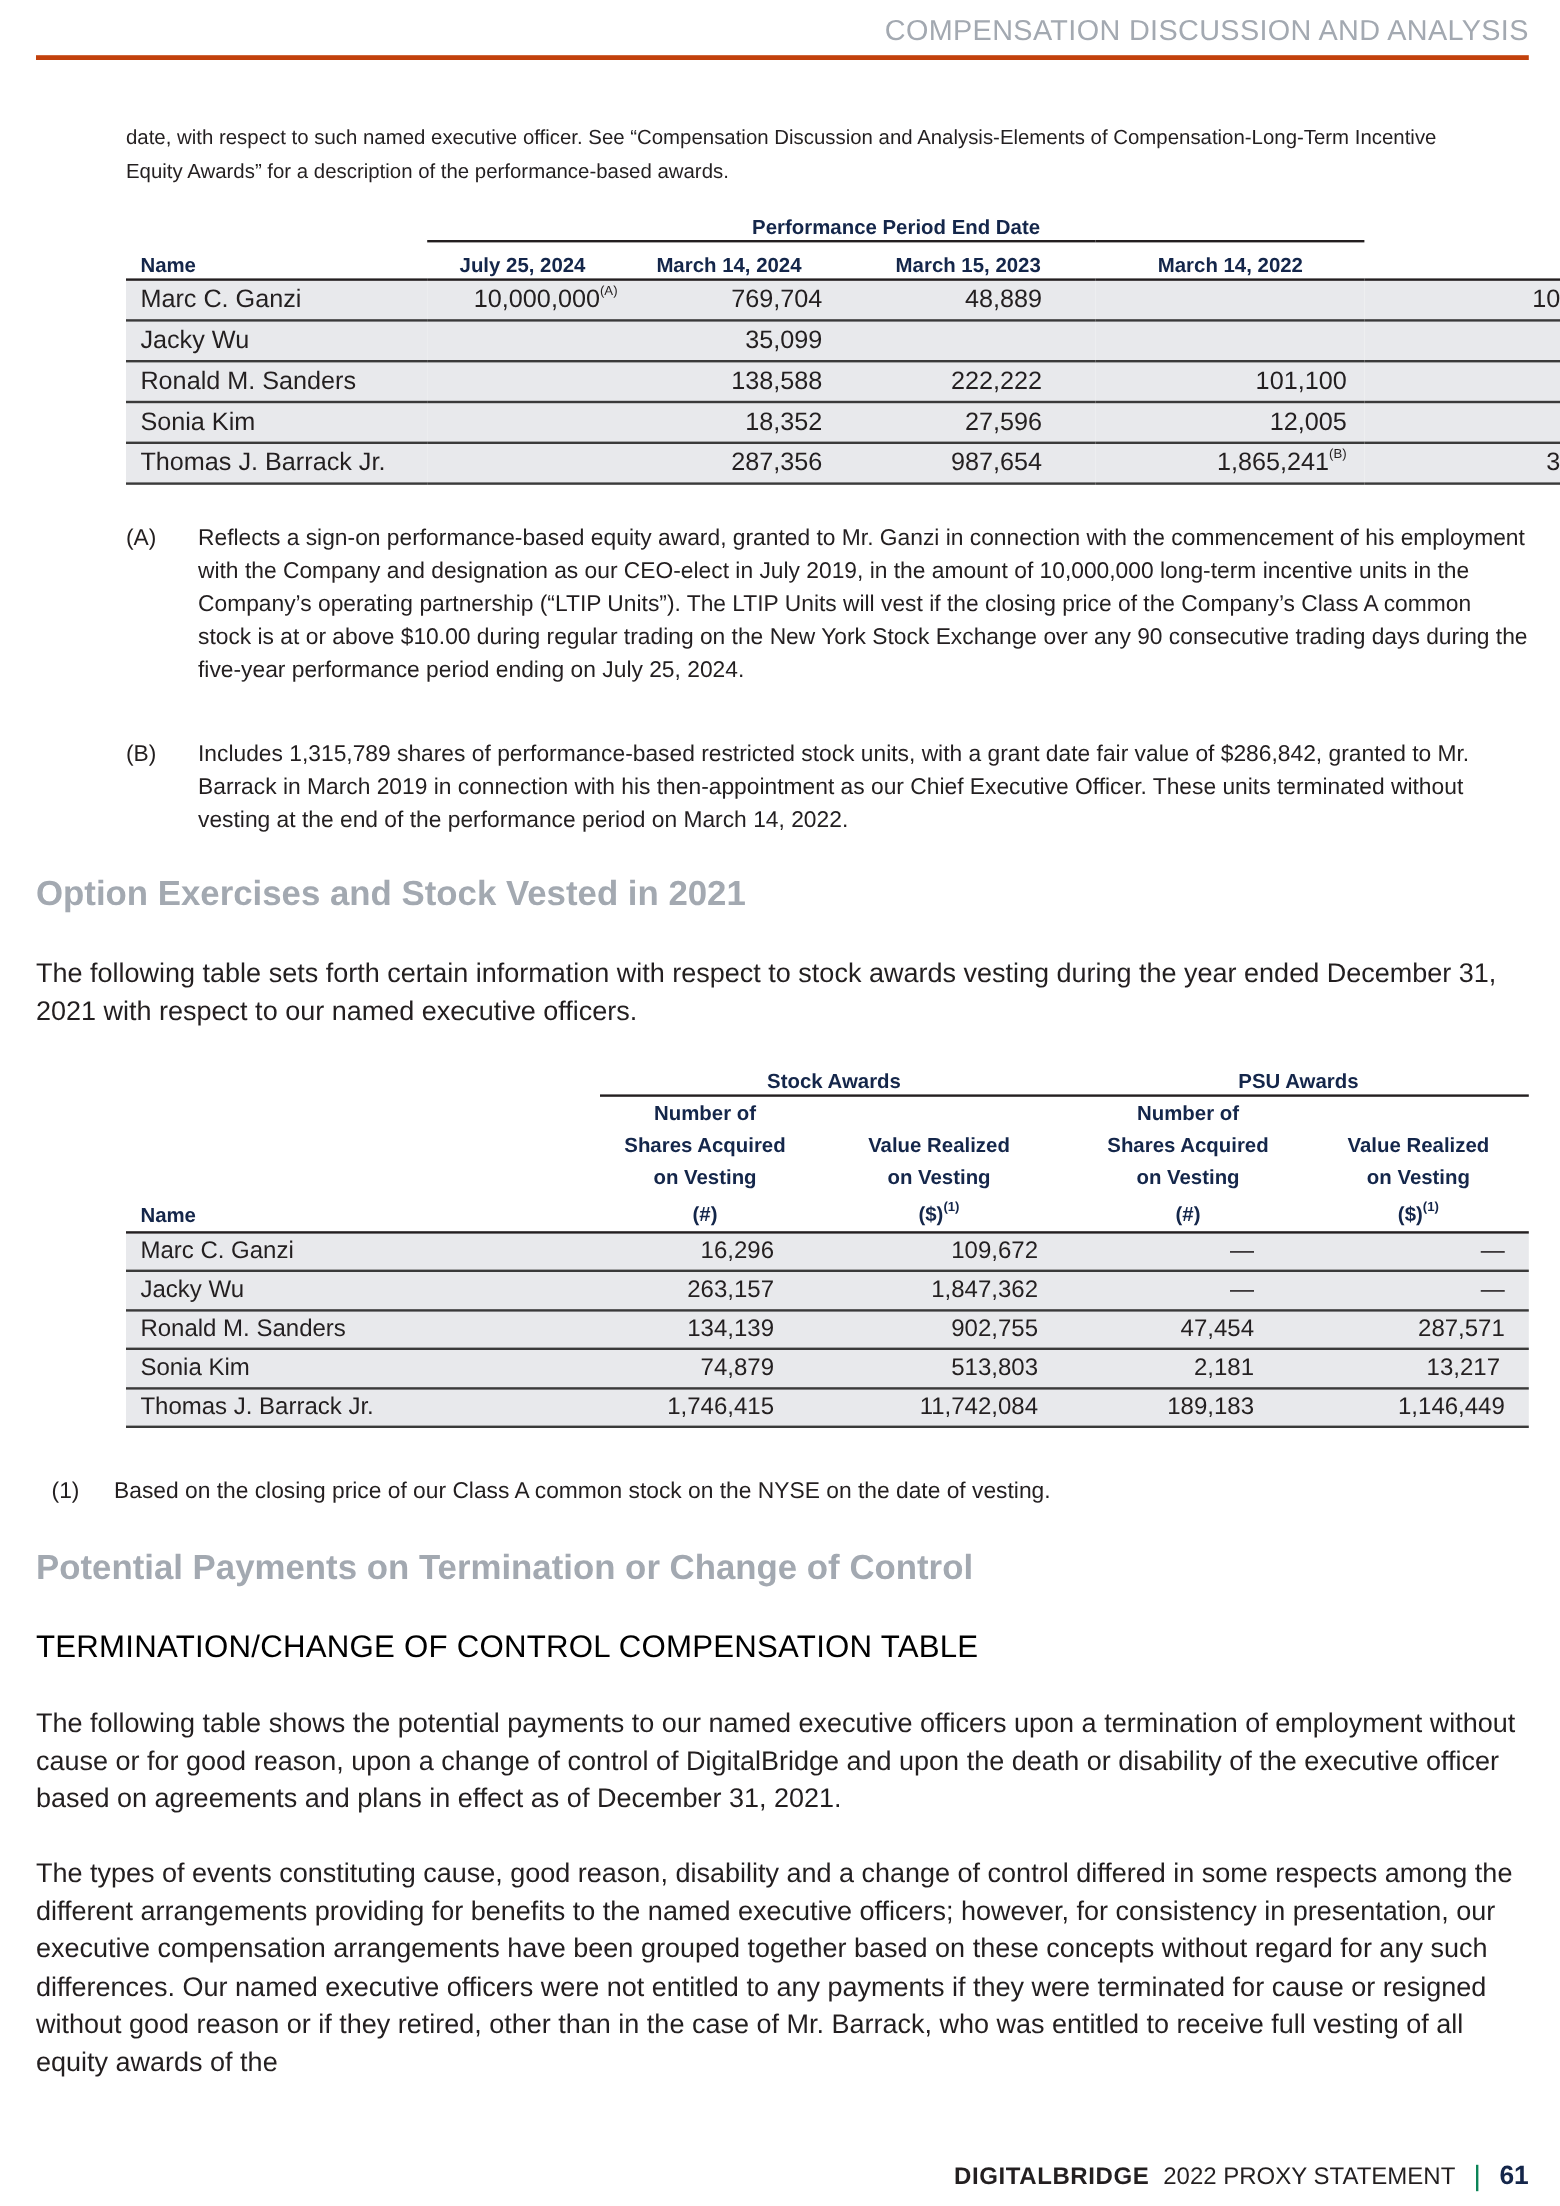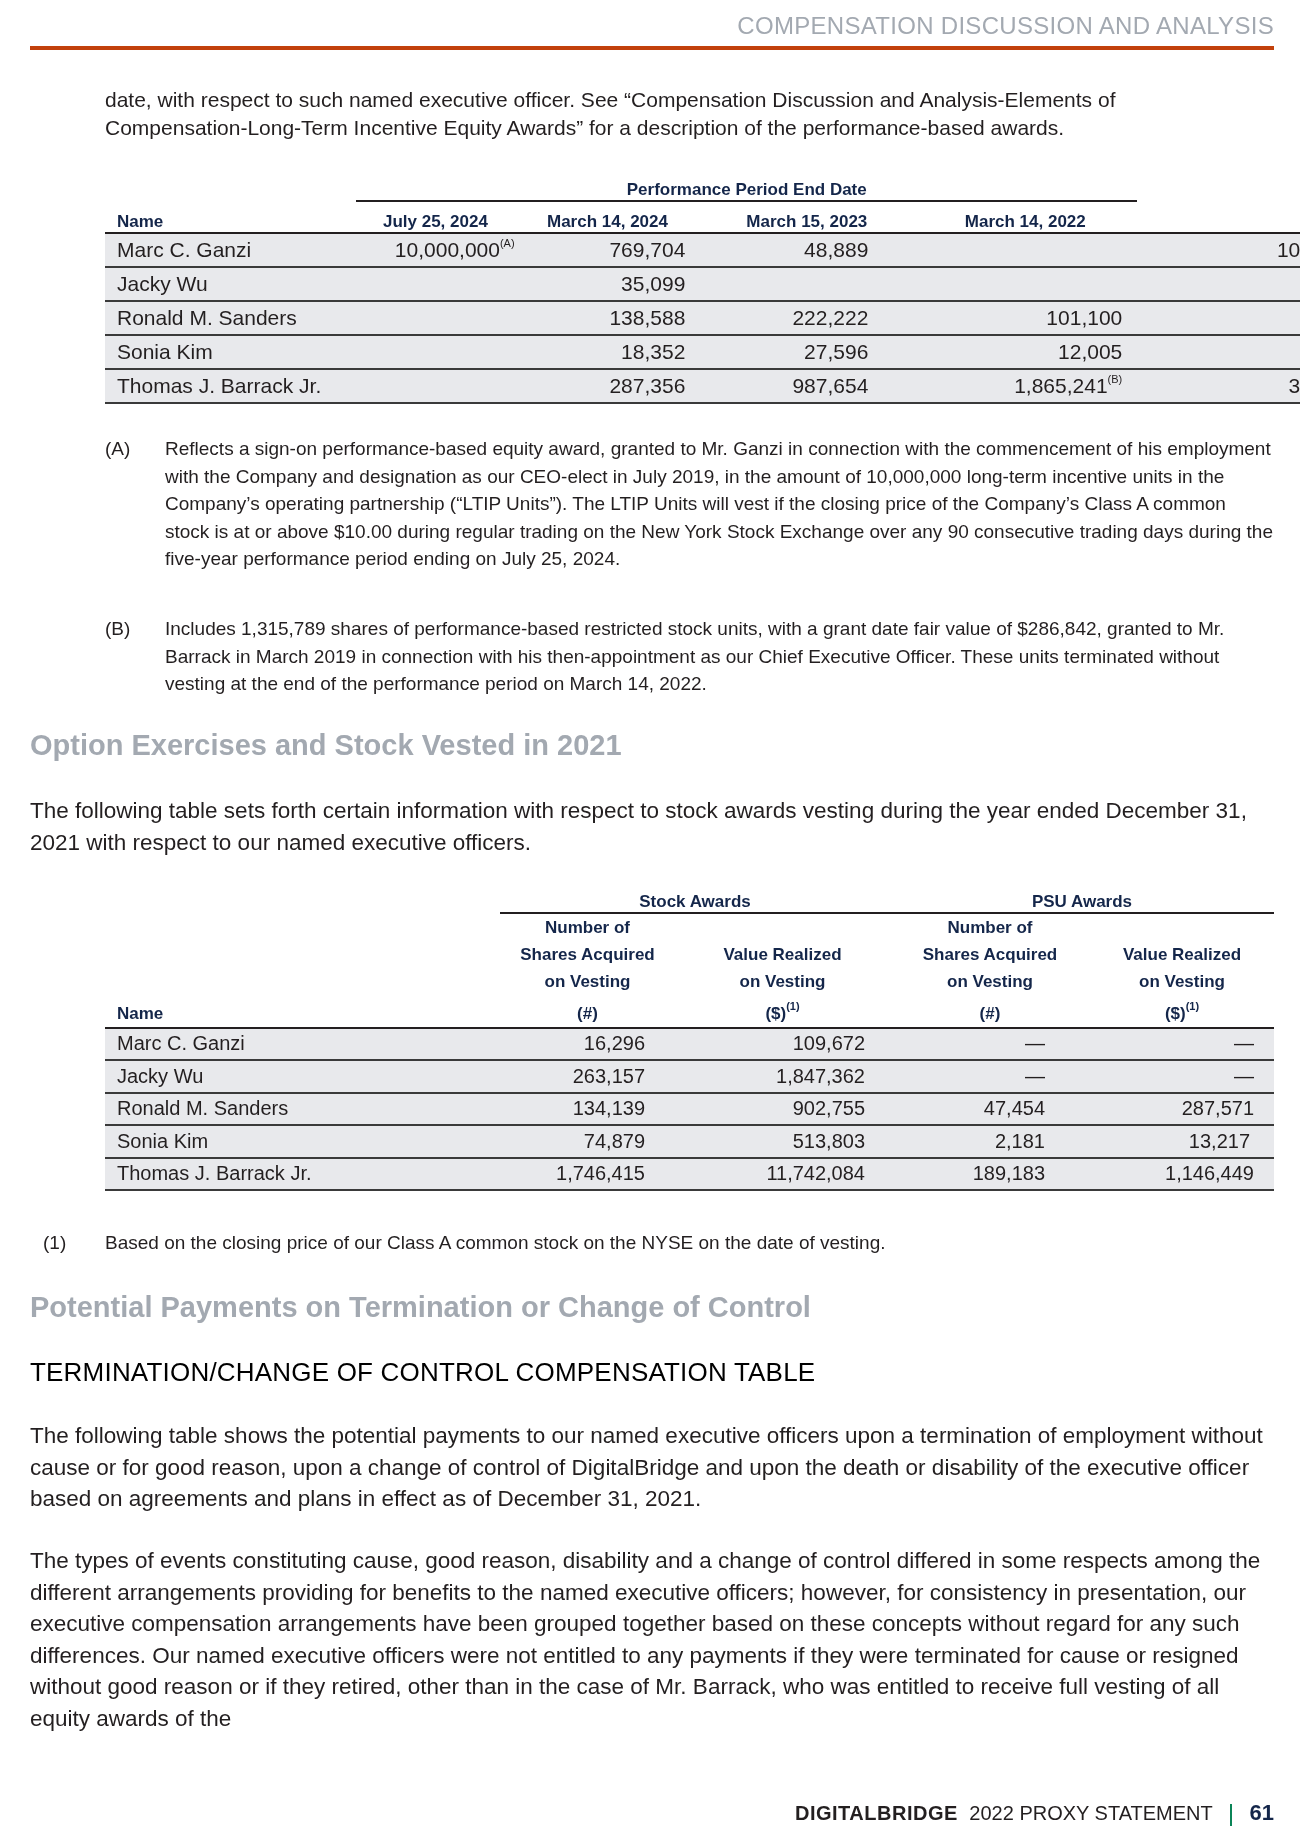--- a/index.html
+++ b/index.html
@@ -2,21 +2,21 @@
 <html><head>
 <meta charset="utf-8">
 <style>
   html, body { margin: 0; padding: 0; background: #ffffff; }
   body { width: 1300px; height: 1838px; position: relative; overflow: hidden;
          font-family: "Liberation Sans", sans-serif; color: #231f20; }
   .page-header { position: absolute; left: 30px; right: 26px; top: 0; height: 46px;
                  border-bottom: 4px solid #c2410c; }
   .page-header .title { position: absolute; right: 0; top: 12px; font-size: 24px;
                         color: #a3a9b1; letter-spacing: 0.3px; font-family: "Liberation Sans", sans-serif; }
-  .intro { position: absolute; left: 105px; top: 86px; width: 1100px; font-size: 21px;
+  .intro { position: absolute; left: 105px; top: 101px; width: 1100px; font-size: 17px;
            line-height: 28px; color: #231f20; }
   table { border-collapse: collapse; }
   .t1 { position: absolute; left: 105px; top: 172px; width: 1277px; }
   .t1 th, .t1 td, .t2 th, .t2 td { padding: 0 0; }
   .hdr { color: #14264a; font-weight: bold; font-size: 17px; }
   .grp-hdr { text-align: center; border-bottom: 2px solid #231f20; height: 28px; vertical-align: bottom; padding-bottom: 2px; }
   .col-hdr { vertical-align: bottom; height: 30px; padding-bottom: 2px; border-bottom: 2px solid #231f20; }
   .t1 tbody td { height: 32px; font-size: 21px; background: #e8e9ec; border-bottom: 2px solid #3a3a3a; color: #231f20; }
   .t1 tbody tr td:first-child { padding-left: 12px; }
   .num { text-align: right; }
@@ -24,21 +24,21 @@
   .fn { position: absolute; left: 105px; width: 1170px; font-size: 19px; line-height: 27.5px; }
   .fn .mark { position: absolute; left: 0; top: 0; }
   .fn .body { margin-left: 60px; }
   .h2 { position: absolute; left: 30px; font-size: 29px; font-weight: bold; color: #a3a9b1; }
   .para { position: absolute; left: 30px; width: 1250px; font-size: 22.5px; line-height: 31.5px; color: #231f20; }
   .t2 { position: absolute; left: 105px; top: 884px; width: 1169px; }
   .t2 tbody td { height: 30.5px; font-size: 20px; background: #e8e9ec; border-bottom: 2px solid #3a3a3a; }
   .t2 tbody tr td:first-child { padding-left: 12px; }
   .t2 .col-hdr { line-height: 27px; text-align: center; }
   .fn1 { position: absolute; left: 43px; top: 1232px; font-size: 19px; }
-  .fn1 .body { position: absolute; left: 62px; top: 0; white-space: nowrap; }
+  .fn1 .body { position: absolute; left: 52px; top: 0; white-space: nowrap; }
   .h3 { position: absolute; left: 30px; top: 1357px; font-size: 26px; color: #000000; letter-spacing: 0.2px; }
   .footer { position: absolute; right: 26px; top: 1800px; font-size: 20px; color: #231f20; white-space: nowrap; }
   .footer .brand { font-weight: bold; letter-spacing: 0.5px; }
   .footer .sep { display: inline-block; width: 2px; height: 22px; background: #0b8457; vertical-align: middle; margin: 0 12px; }
   .footer .pg { font-weight: bold; color: #14264a; font-size: 22px; }
 </style>
 </head>
 <body>
 
 <div class="page-header">

